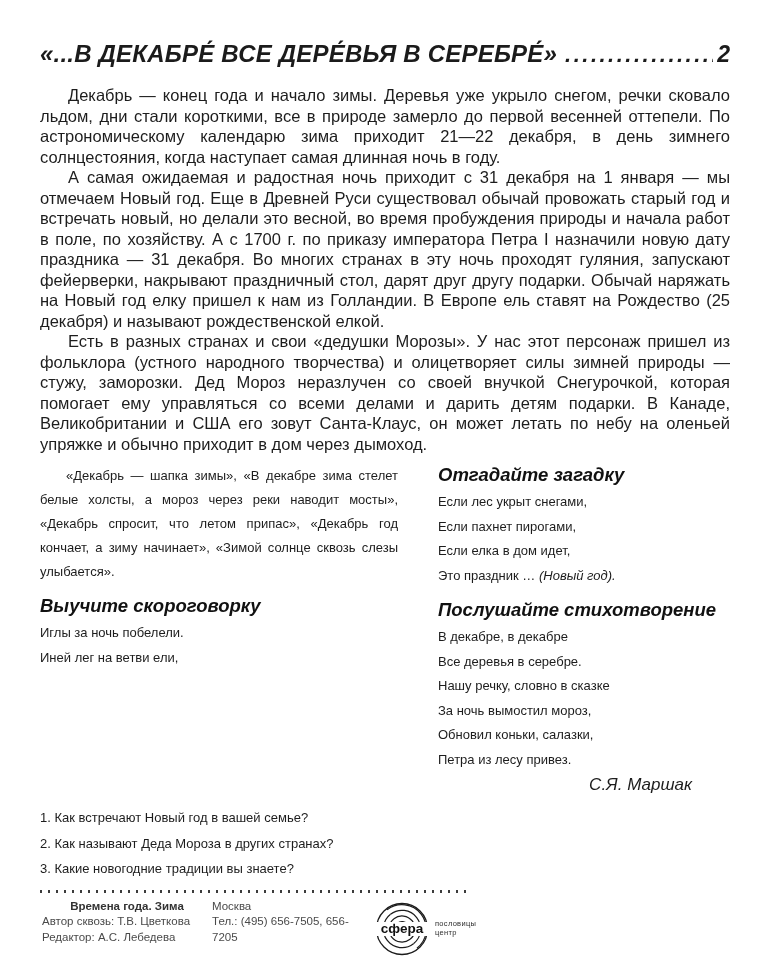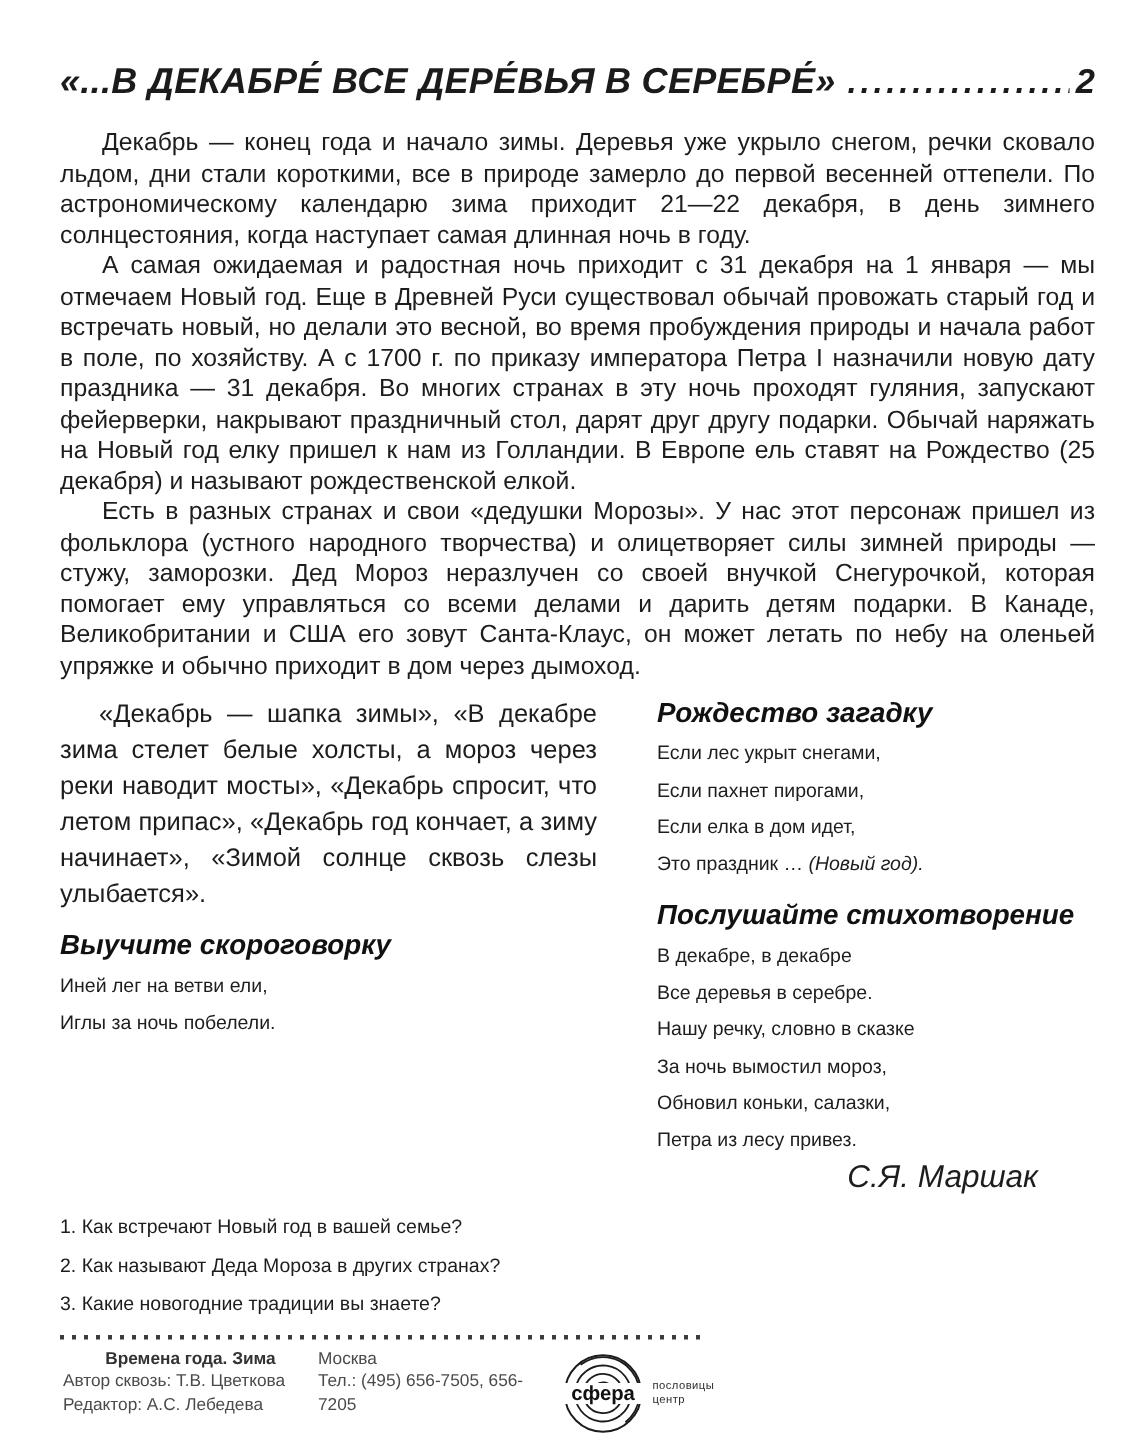--- a/index.html
+++ b/index.html
@@ -48,28 +48,28 @@
   }
   .col-left{width:358px;flex:none;margin-right:40px;}
   .col-right{flex:1;}
   h3{
     margin:0 0 4px 0;
     font-size:18.5px;line-height:22px;
     font-style:italic;font-weight:bold;color:#111;
   }
   .h-gap{margin-top:11px;}
   .justified{
-    margin:0;font-size:17px;line-height:24px;text-align:justify;
+    margin:0;font-size:13px;line-height:24px;text-align:justify;
   }
   .justified .indent{display:inline-block;width:26px;}
   .verse{font-size:13px;line-height:24.5px;}
   .verse .vline{white-space:nowrap;}
   .italic{font-style:italic;}
   .poem-author{
-    font-style:italic;font-size:21px;line-height:22px;
+    font-style:italic;font-size:17px;line-height:22px;
     text-align:right;padding-right:38px;margin-top:2px;
   }
   
   .questions{margin:9px 27px 0 40px;}
   .questions h3{margin-bottom:3px;}
   .questions .verse{line-height:25.5px;}
   
   .dotted-line{
     margin:8px 0 0 40px;
     width:432px;height:3px;
@@ -107,27 +107,27 @@
       <p>Есть в разных странах и свои «дедушки Морозы». У нас этот персонаж пришел из фольклора (устного народного творчества) и олицетворяет силы зимней природы — стужу, заморозки. Дед Мороз неразлучен со своей внучкой Снегурочкой, которая помогает ему управляться со всеми делами и дарить детям подарки. В Канаде, Великобритании и США его зовут Санта-Клаус, он может летать по небу на оленьей упряжке и обычно приходит в дом через дымоход.</p>
     </div>
 
     <div class="columns">
 
       <div class="col-left">
         <p class="justified"><span class="indent"></span><span>«Декабрь — шапка зимы», «В декабре зима стелет белые холсты, а мороз через реки наводит мосты», «Декабрь спросит, что летом припас», «Декабрь год кончает, а зиму начинает», «Зимой солнце сквозь слезы улыбается».</span></p>
 
         <h3 class="h-gap">Выучите скороговорку</h3>
         <div class="verse">
+          <div class="vline">Иглы за ночь побелели.</div>
           <div class="vline">Иней лег на ветви ели,</div>
-          <div class="vline">Иглы за ночь побелели.</div>
         </div>
       </div>
 
       <div class="col-right">
-        <h3>Рождество загадку</h3>
+        <h3>Отгадайте загадку</h3>
         <div class="verse">
           <div class="vline">Если лес укрыт снегами,</div>
           <div class="vline">Если пахнет пирогами,</div>
           <div class="vline">Если елка в дом идет,</div>
           <div class="vline"><span>Это праздник … </span><span class="italic">(Новый год).</span></div>
         </div>
 
         <h3 class="h-gap">Послушайте стихотворение</h3>
         <div class="verse">
           <div class="vline">В декабре, в декабре</div>

